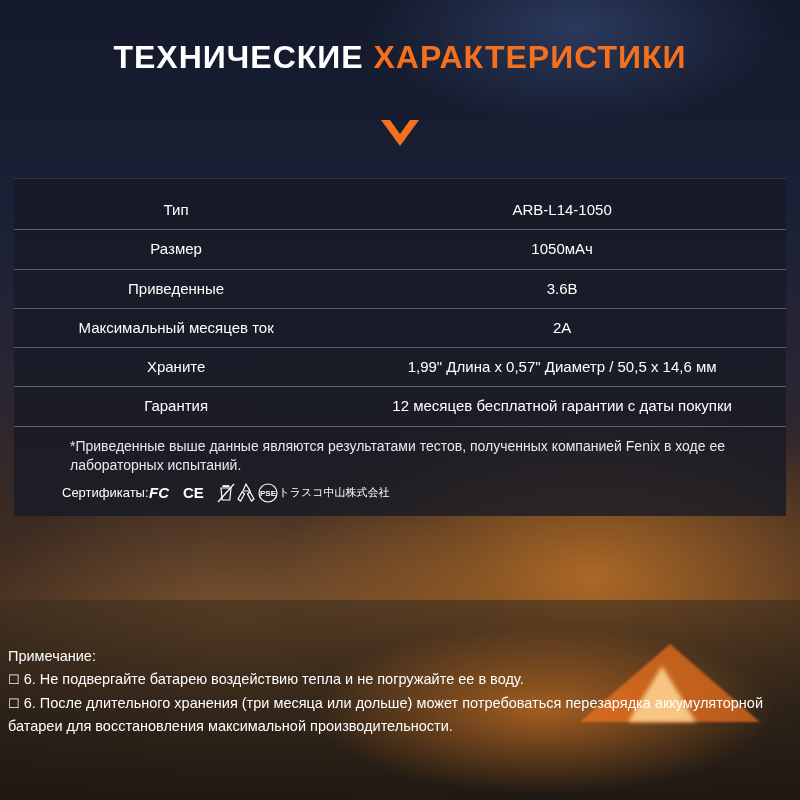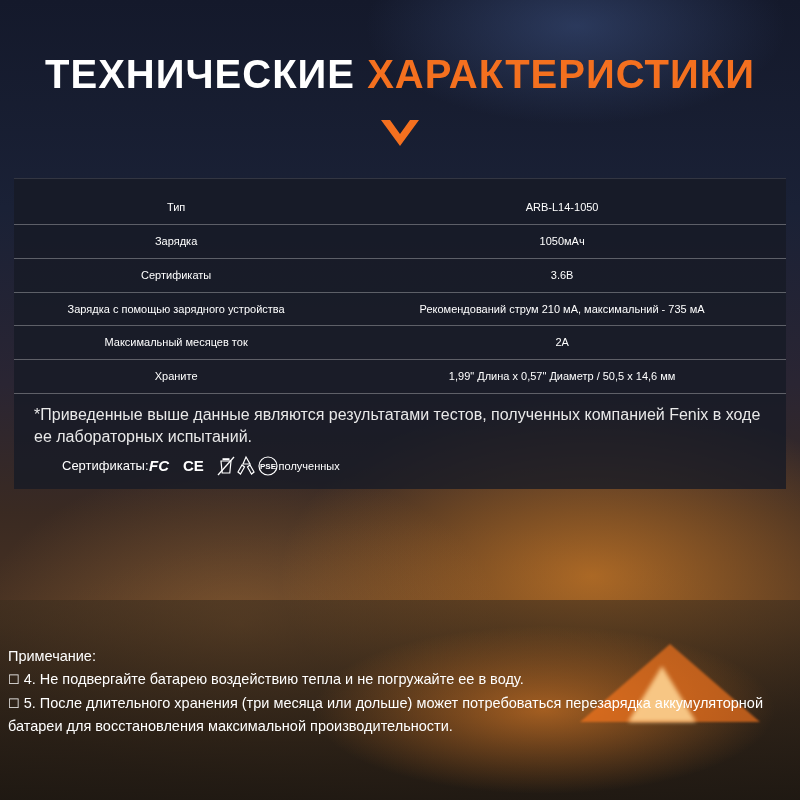--- a/index.html
+++ b/index.html
@@ -46,23 +46,23 @@
     width: 0; height: 0;
     border-left: 34px solid transparent;
     border-right: 34px solid transparent;
     border-bottom: 56px solid rgba(255,215,150,0.85);
     filter: blur(2px);
     pointer-events: none;
   }
 
   
   .heading {
-    position: absolute; top: 52px; left: 0; width: 800px;
+    position: absolute; top: 40px; left: 0; width: 800px;
     text-align: center;
-    font-size: 40px;
+    font-size: 32px;
     font-weight: bold;
     letter-spacing: 1px;
     line-height: 1.1;
     white-space: nowrap;
   }
   .heading .w1 { color: #ffffff; }
   .heading .w2 { color: #f4701f; }
 
   .chevron {
     position: absolute; top: 118px; left: 50%;
@@ -76,38 +76,38 @@
     left: 14px; top: 178px;
     width: 772px;
     background: rgba(22,26,38,0.80);
     border-top: 1px solid rgba(255,255,255,0.12);
     padding: 12px 0 0 0;
   }
   table.specs {
     width: 100%;
     border-collapse: collapse;
     color: #ffffff;
-    font-size: 11px;
+    font-size: 15px;
   }
   table.specs td {
     border-bottom: 1px solid rgba(255,255,255,0.30);
     padding: 9px 10px;
     text-align: center;
     vertical-align: middle;
     line-height: 1.35;
   }
   table.specs tr:last-child td { border-bottom: 1px solid rgba(255,255,255,0.30); }
   td.k { width: 42%; }
   td.v { width: 58%; }
   .v-left { text-align: left; padding-left: 22px; }
 
   .footnote {
     color: #e9e9e9;
-    font-size: 16px;
-    padding: 10px 14px 6px 20px;
+    font-size: 14px;
+    padding: 10px 14px 6px 56px;
     line-height: 1.4;
   }
   .certs {
     display: flex;
     align-items: center;
     gap: 0;
     padding: 0 14px 12px 48px;
     color: #ffffff;
     font-size: 13px;
   }
@@ -154,38 +154,38 @@
   </svg>
 
   <div class="panel">
     <table class="specs">
       <tbody>
         <tr>
           <td class="k">Тип</td>
           <td class="v">ARB-L14-1050</td>
         </tr>
         <tr>
-          <td class="k">Зарядка</td>
+          <td class="k">Размер</td>
           <td class="v">1050мАч</td>
         </tr>
         <tr>
-          <td class="k">Сертификаты</td>
+          <td class="k">Приведенные</td>
           <td class="v">3.6В</td>
-        </tr>
-        <tr>
-          <td class="k">Зарядка с помощью зарядного устройства</td>
-          <td class="v v-left">Рекомендований струм 210 мА, максимальний - 735 мА</td>
         </tr>
         <tr>
           <td class="k">Максимальный месяцев ток</td>
           <td class="v">2А</td>
         </tr>
         <tr>
           <td class="k">Храните</td>
           <td class="v">1,99" Длина x 0,57" Диаметр / 50,5 x 14,6 мм</td>
+        </tr>
+        <tr>
+          <td class="k">Гарантия</td>
+          <td class="v">12 месяцев бесплатной гарантии с даты покупки</td>
         </tr>
       </tbody>
     </table>
 
     <div class="footnote">*Приведенные выше данные являются результатами тестов, полученных компанией Fenix в ходе ее лабораторных испытаний.</div>
 
     <div class="certs">
       <span>Сертификаты:</span>
 
       <span class="cert-ico">
@@ -216,28 +216,28 @@
         </svg>
       </span>
 
       <span class="cert-ico">
         <svg width="22" height="22" viewBox="0 0 22 22">
           <circle cx="11" cy="11" r="9" fill="none" stroke="#ffffff" stroke-width="1.2"></circle>
           <text x="11" y="14" text-anchor="middle" font-family="Liberation Sans, sans-serif" font-size="8" font-weight="bold" fill="#ffffff">PSE</text>
         </svg>
       </span>
 
-      <span class="cert-text">полученных</span>
+      <span class="cert-text">トラスコ中山株式会社</span>
     </div>
   </div>
 
   <div class="notes">
     <div class="line">Примечание:</div>
     <div class="line">
       <span class="box">☐</span>
-      <span>4. Не подвергайте батарею воздействию тепла и не погружайте ее в воду.</span>
+      <span>6. Не подвергайте батарею воздействию тепла и не погружайте ее в воду.</span>
     </div>
     <div class="line">
       <span class="box">☐</span>
-      <span>5. После длительного хранения (три месяца или дольше) может потребоваться перезарядка аккумуляторной батареи для восстановления максимальной производительности.</span>
+      <span>6. После длительного хранения (три месяца или дольше) может потребоваться перезарядка аккумуляторной батареи для восстановления максимальной производительности.</span>
     </div>
   </div>
 </div>
 
 </body></html>

